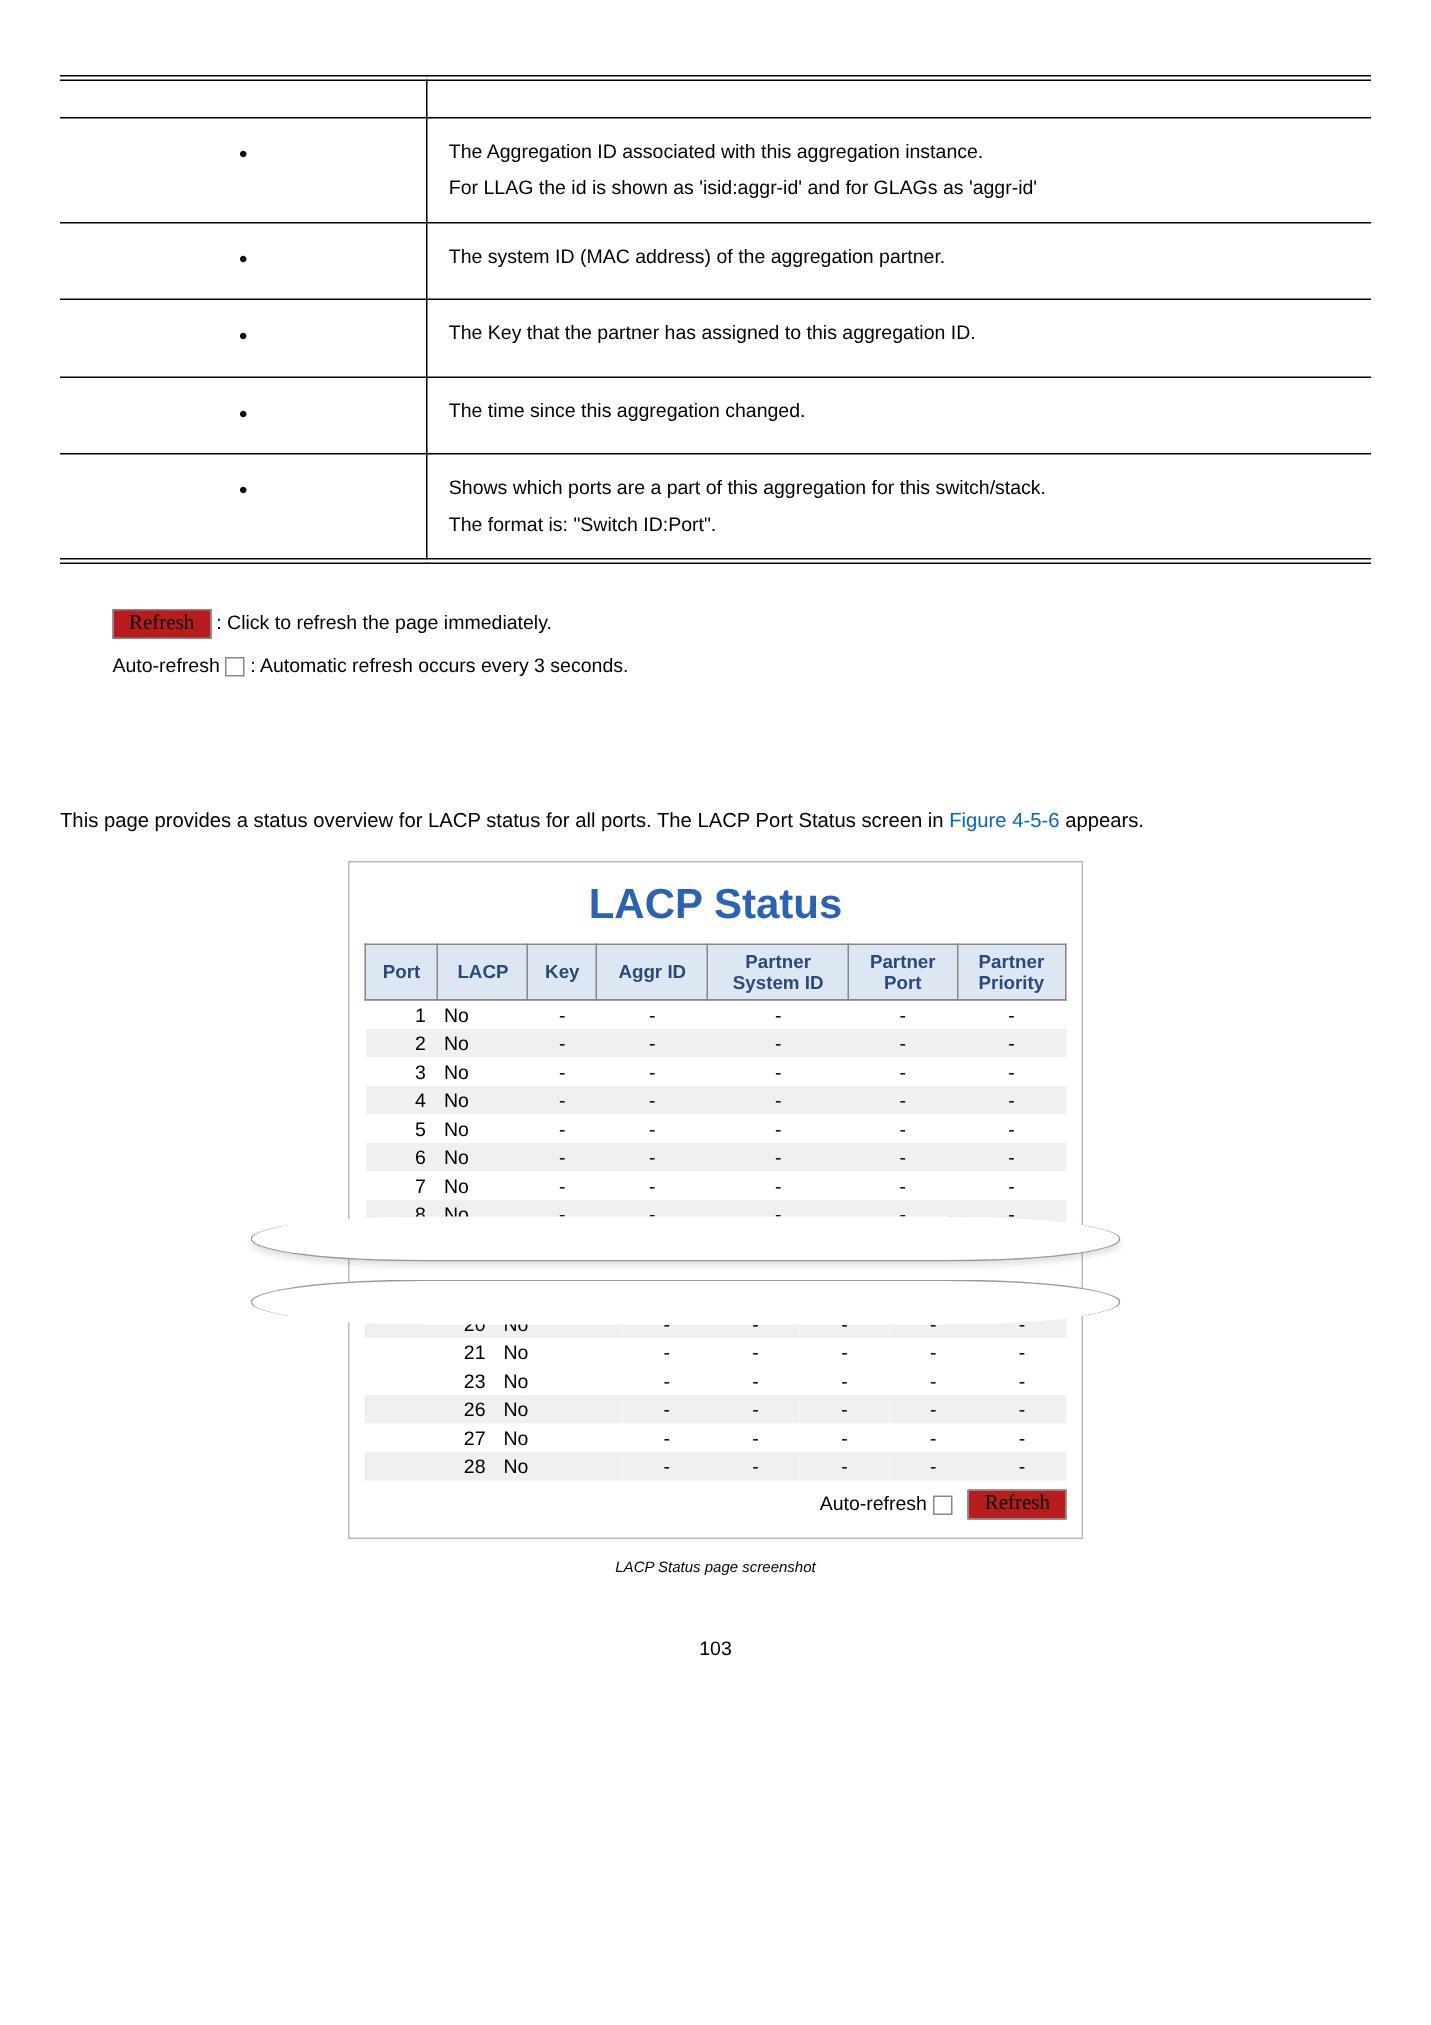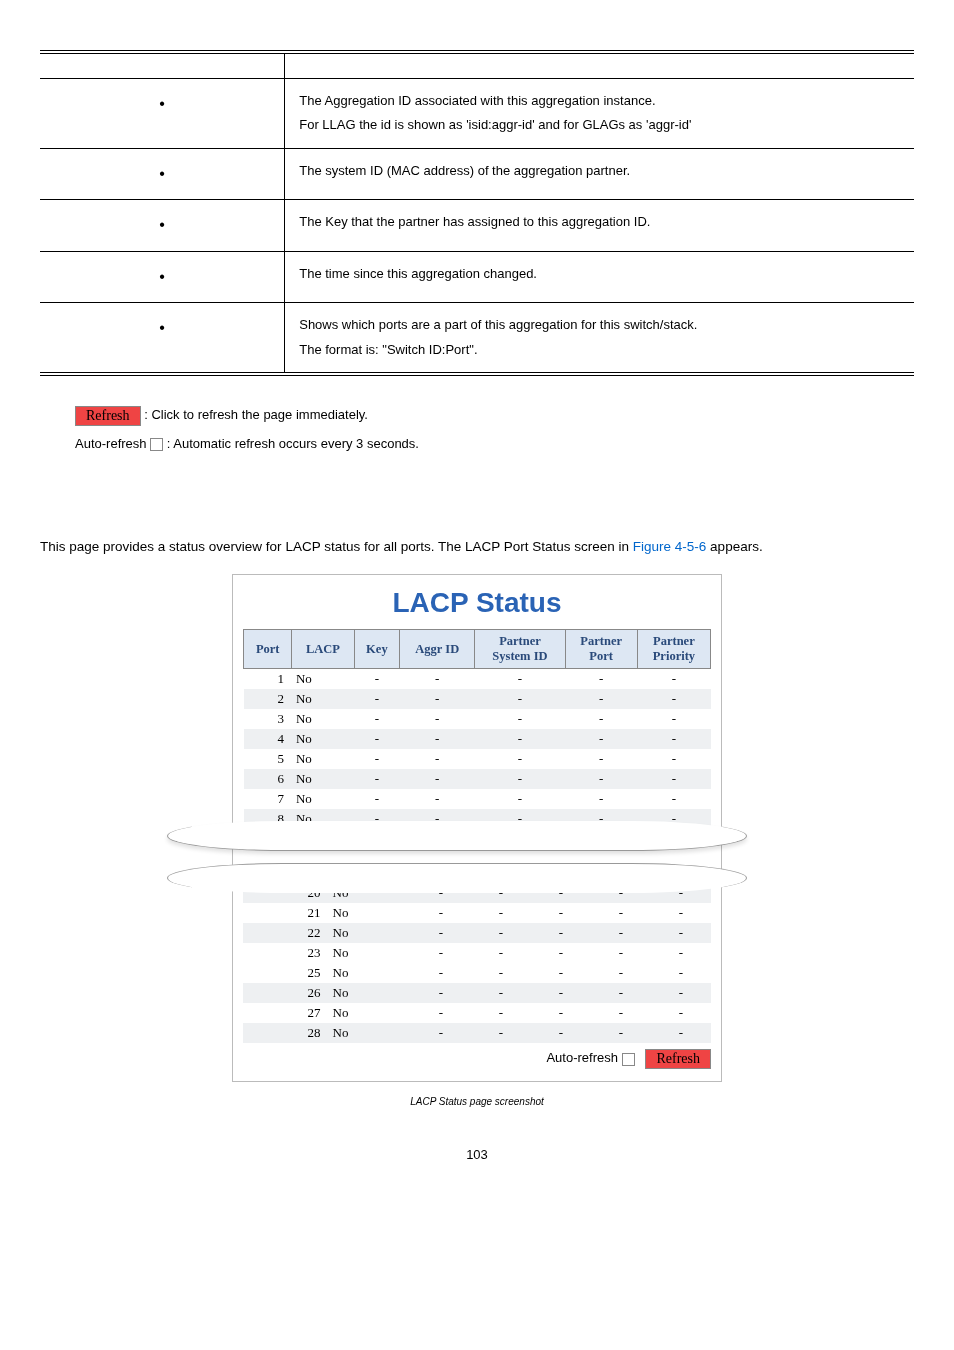--- a/index.html
+++ b/index.html
@@ -35,21 +35,21 @@
     height: 26px;
     padding: 4px;
   }
   .top-table td:first-child { border-left: none; }
   .top-table td:last-child { border-right: none; }
   .bullet { font-size: 16px; }
 
   .button-lbl {
     display: inline-block;
     border: 1px solid #888;
-    background: #ef4444;
+    background: #b91c1c;
     padding: 1px 10px;
     font-family: "Times New Roman", serif;
     font-size: 14px;
     vertical-align: middle;
   }
   .check {
     display: inline-block;
     width: 13px; height: 13px;
     border: 1px solid #888;
     background: #fff;
@@ -71,21 +71,20 @@
     color: #2a63b5;
     font-size: 28px;
     font-weight: bold;
     text-align: center;
     margin: 0 0 10px 0;
   }
   .lacp-table {
     width: 100%;
     border-collapse: collapse;
     font-size: 13px;
-    font-family: Liberation Serif, serif;
   }
   .lacp-table th {
     background: #dde7f3;
     color: #2a4a7a;
     font-weight: bold;
     border: 1px solid #888;
     padding: 4px 6px;
     text-align: center;
     font-size: 12.5px;
   }
@@ -298,40 +297,22 @@
         </tr>
         <tr class="odd">
           <td>21</td>
           <td class="lacp">No</td>
           <td class="dash">-</td>
           <td class="dash">-</td>
           <td class="dash">-</td>
           <td class="dash">-</td>
           <td class="dash">-</td>
         </tr>
-        <tr class="even">
-          <td>22</td>
-          <td class="lacp">No</td>
-          <td class="dash">-</td>
-          <td class="dash">-</td>
-          <td class="dash">-</td>
-          <td class="dash">-</td>
-          <td class="dash">-</td>
-        </tr>
         <tr class="odd">
           <td>23</td>
-          <td class="lacp">No</td>
-          <td class="dash">-</td>
-          <td class="dash">-</td>
-          <td class="dash">-</td>
-          <td class="dash">-</td>
-          <td class="dash">-</td>
-        </tr>
-        <tr class="odd">
-          <td>25</td>
           <td class="lacp">No</td>
           <td class="dash">-</td>
           <td class="dash">-</td>
           <td class="dash">-</td>
           <td class="dash">-</td>
           <td class="dash">-</td>
         </tr>
         <tr class="even">
           <td>26</td>
           <td class="lacp">No</td>

